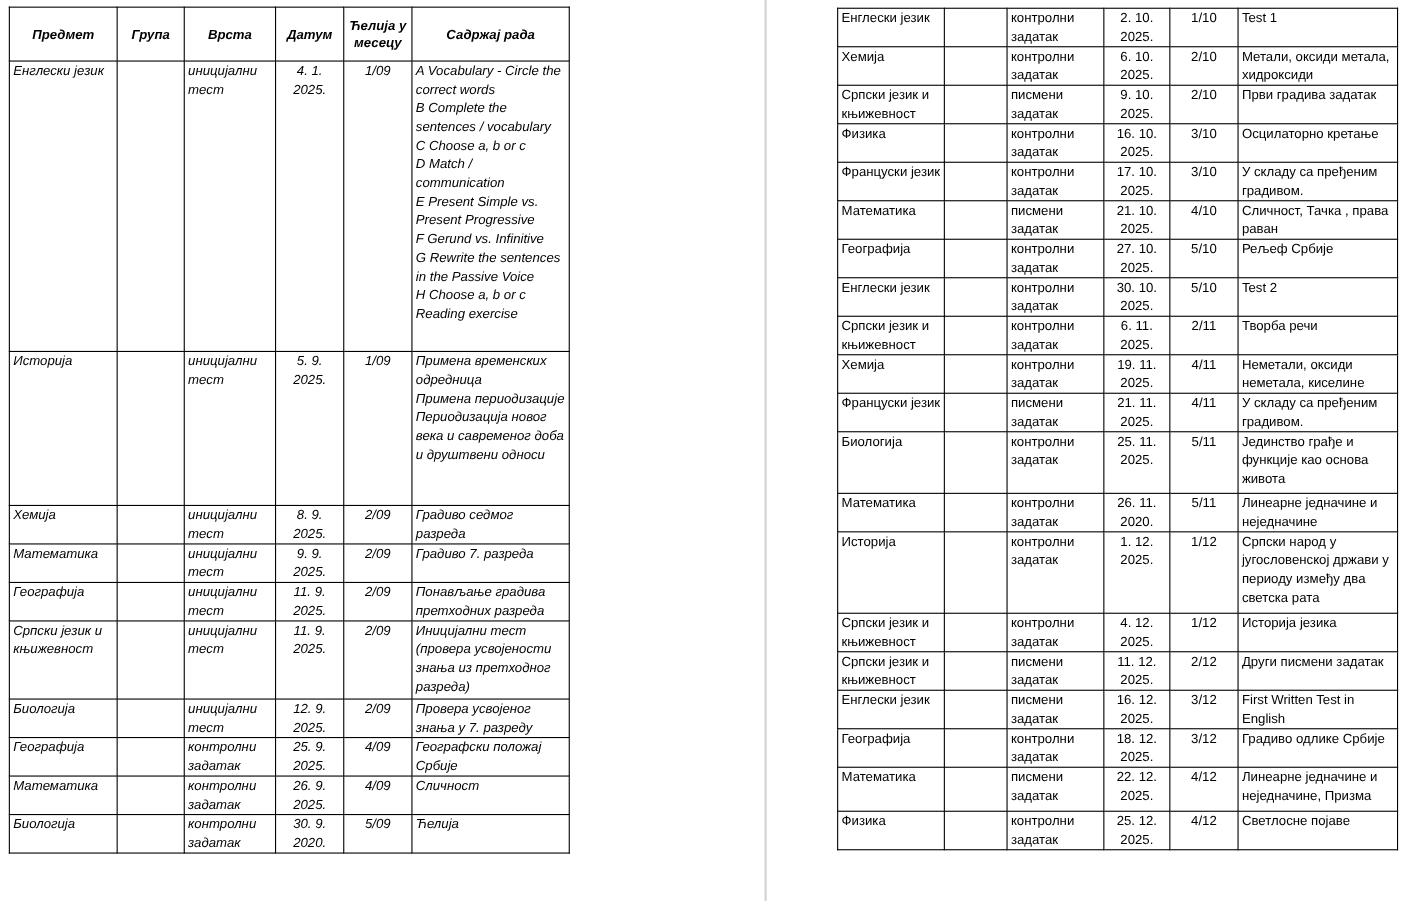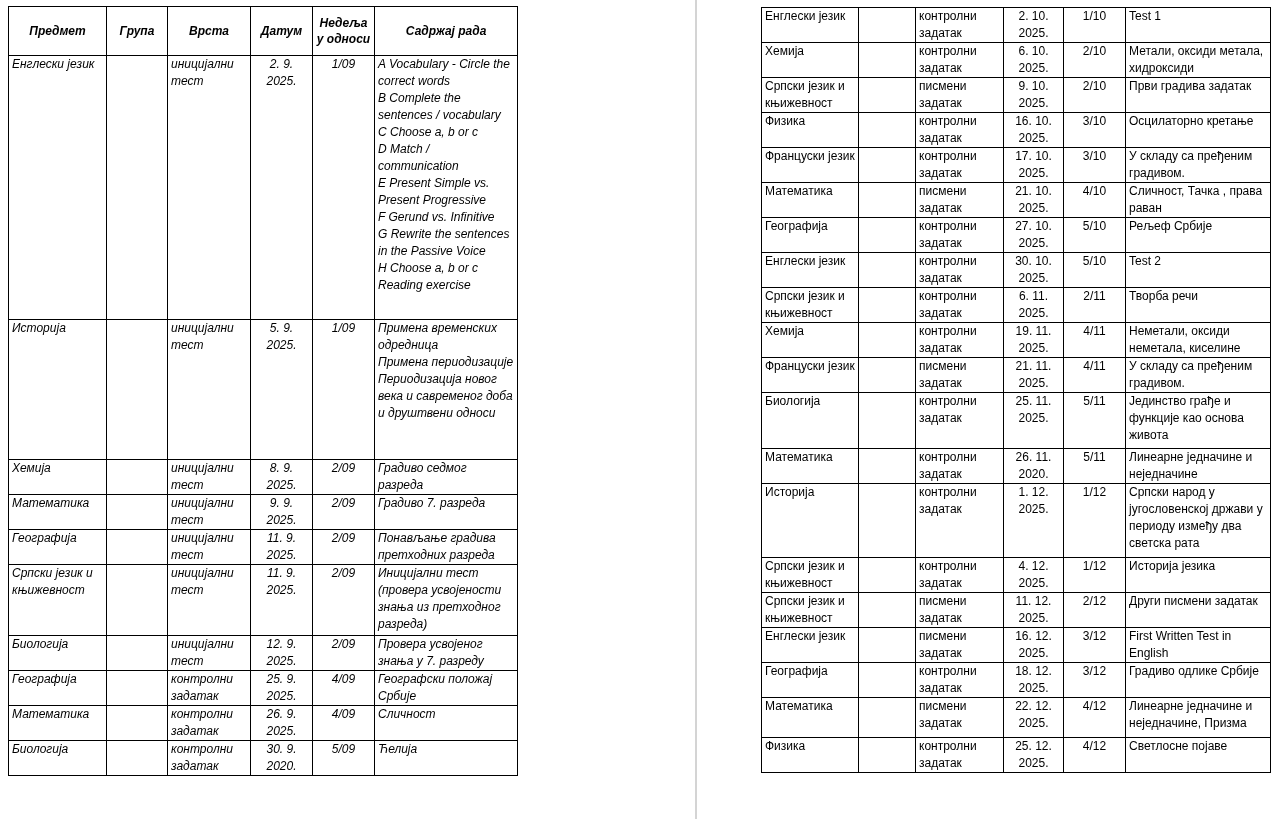--- a/index.html
+++ b/index.html
@@ -59,30 +59,30 @@
     <col style="width:62px">
       <col style="width:62px">
       <col style="width:143px">
   </colgroup>
   <thead>
     <tr class="header-row">
       <th>Предмет</th>
       <th>Група</th>
       <th>Врста</th>
       <th>Датум</th>
-      <th>Недеља у односи</th>
+      <th>Ћелија у месецу</th>
       <th>Садржај рада</th>
     </tr>
   </thead>
   <tbody>
       <tr style="height: 264px;">
         <td class="subject-cell">Енглески језик</td>
         <td class="group-cell"></td>
         <td class="kind-cell">иницијални тест</td>
-        <td class="date-cell">2. 9. 2025.</td>
+        <td class="date-cell">4. 1. 2025.</td>
         <td class="week-cell">1/09</td>
         <td class="content-cell">A Vocabulary - Circle the correct words
 B Complete the sentences / vocabulary
 C Choose a, b or c
 D Match /
 communication
 E Present Simple vs. Present Progressive
 F Gerund vs. Infinitive
 G Rewrite the sentences in the Passive Voice
 H Choose a, b or c

